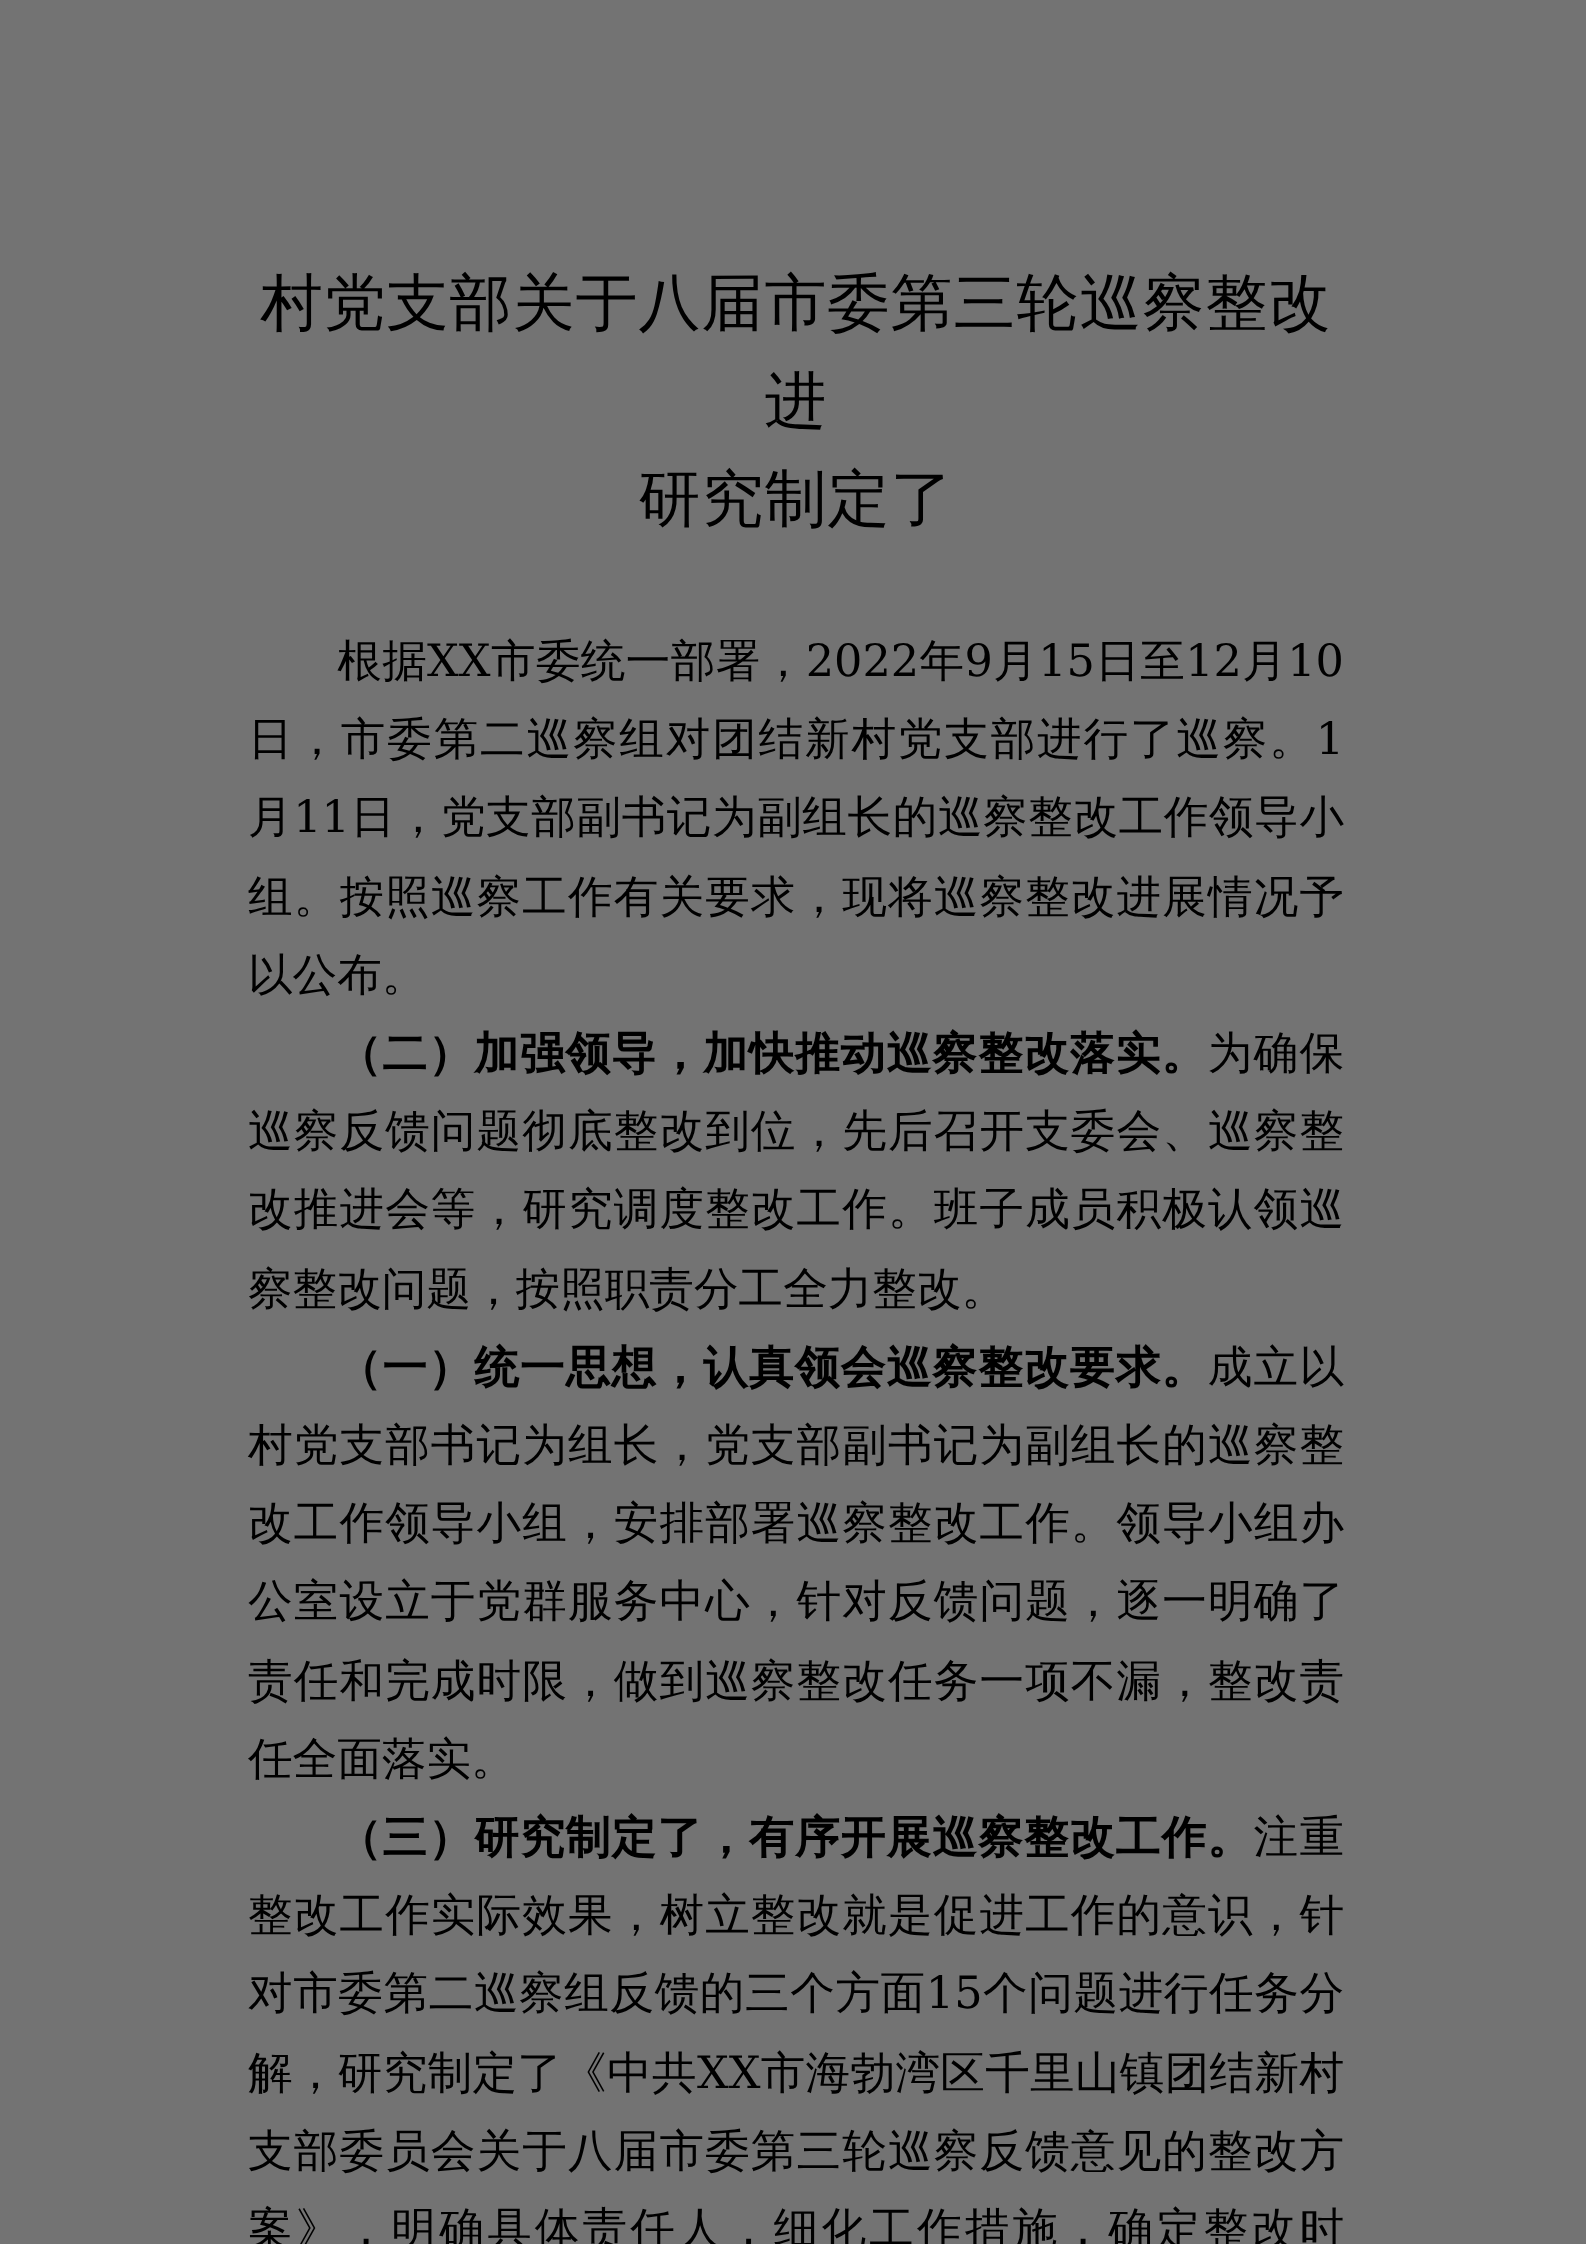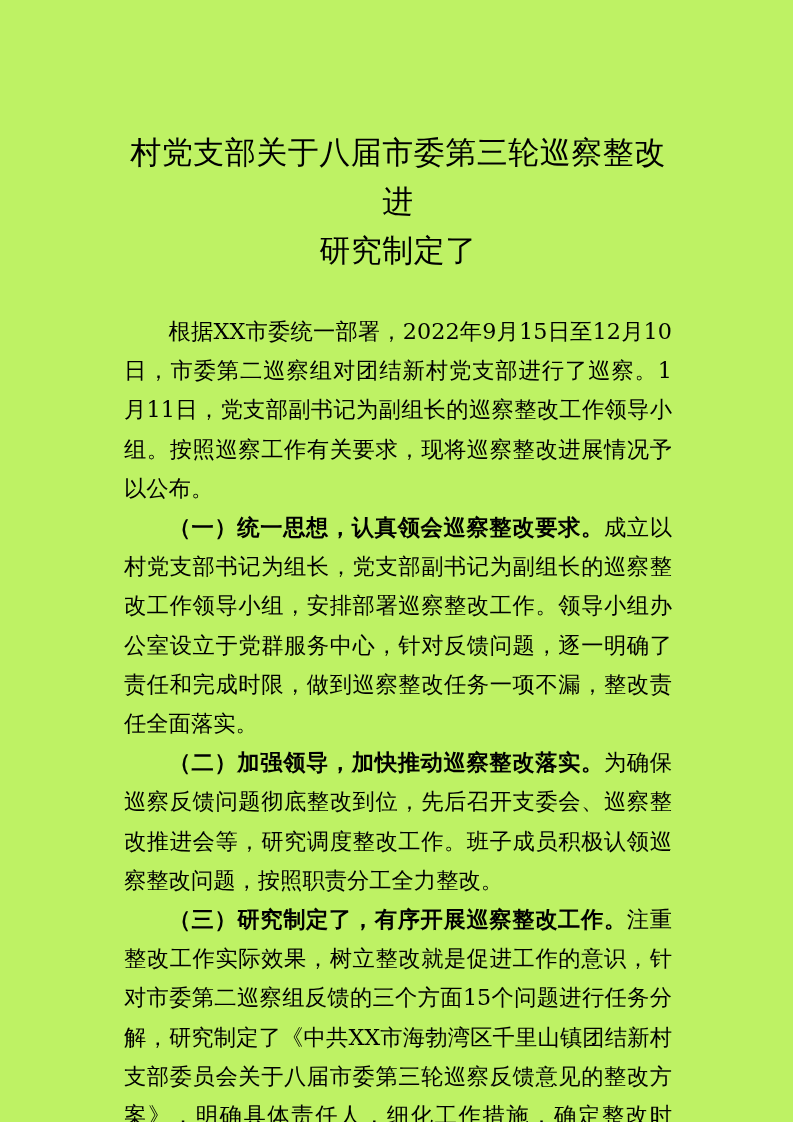--- a/index.html
+++ b/index.html
@@ -13,21 +13,21 @@
     overflow: hidden;
     font-family: "DejaVu Serif", "Liberation Serif", serif;
     color: #000000;
     -webkit-font-smoothing: antialiased;
   }
 
   #page {
     position: relative;
     width: 793px;
     height: 1122px;
-    background: #bef264;
+    background: #737373;
     box-sizing: border-box;
   }
 
   #doc {
     position: absolute;
     left: 124px;
     top: 128px;
     width: 548px;
   }
 
@@ -89,20 +89,20 @@
       <span>研究制定了</span>
     </h1>
 
     <div class="gap-title-body"></div>
 
     <p class="para indent">
       <span>根据XX市委统一部署，2022年9月15日至12月10日，市委第二巡察组对团结新村党支部进行了巡察。1月11日，党支部副书记为副组长的巡察整改工作领导小组。按照巡察工作有关要求，现将巡察整改进展情况予以公布。</span>
     </p>
 
 
+    <p class="para indent"><span class="lead">（二）加强领导，加快推动巡察整改落实。</span><span>为确保巡察反馈问题彻底整改到位，先后召开支委会、巡察整改推进会等，研究调度整改工作。班子成员积极认领巡察整改问题，按照职责分工全力整改。</span></p>
+
     <p class="para indent"><span class="lead">（一）统一思想，认真领会巡察整改要求。</span><span>成立以村党支部书记为组长，党支部副书记为副组长的巡察整改工作领导小组，安排部署巡察整改工作。领导小组办公室设立于党群服务中心，针对反馈问题，逐一明确了责任和完成时限，做到巡察整改任务一项不漏，整改责任全面落实。</span></p>
-
-    <p class="para indent"><span class="lead">（二）加强领导，加快推动巡察整改落实。</span><span>为确保巡察反馈问题彻底整改到位，先后召开支委会、巡察整改推进会等，研究调度整改工作。班子成员积极认领巡察整改问题，按照职责分工全力整改。</span></p>
 
     <p class="para indent"><span class="lead">（三）研究制定了，有序开展巡察整改工作。</span><span>注重整改工作实际效果，树立整改就是促进工作的意识，针对市委第二巡察组反馈的三个方面15个问题进行任务分解，研究制定了《中共XX市海勃湾区千里山镇团结新村支部委员会关于八届市委第三轮巡察反馈意见的整改方案》，明确具体责任人，细化工作措施，确定整改时限，举一反三、以点带面，</span></p>
 
   </div>
 </div>
 
 </body></html>

